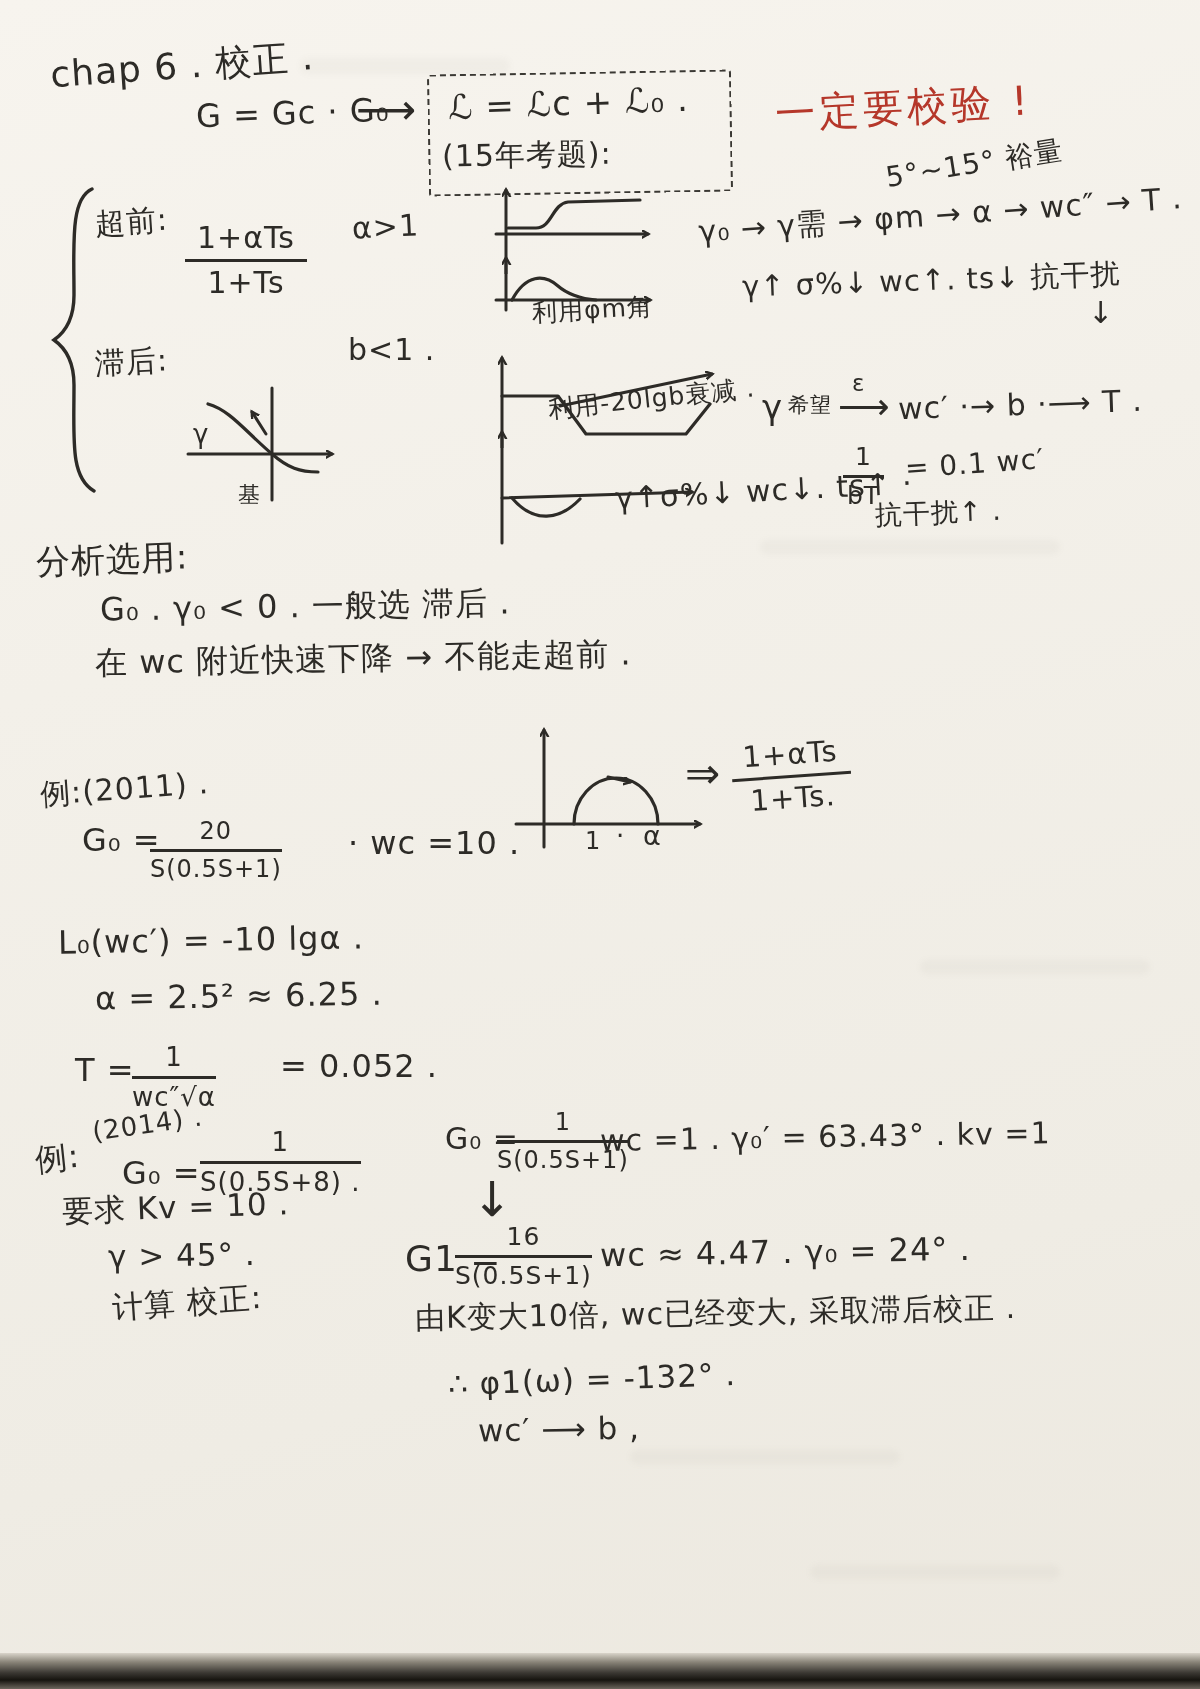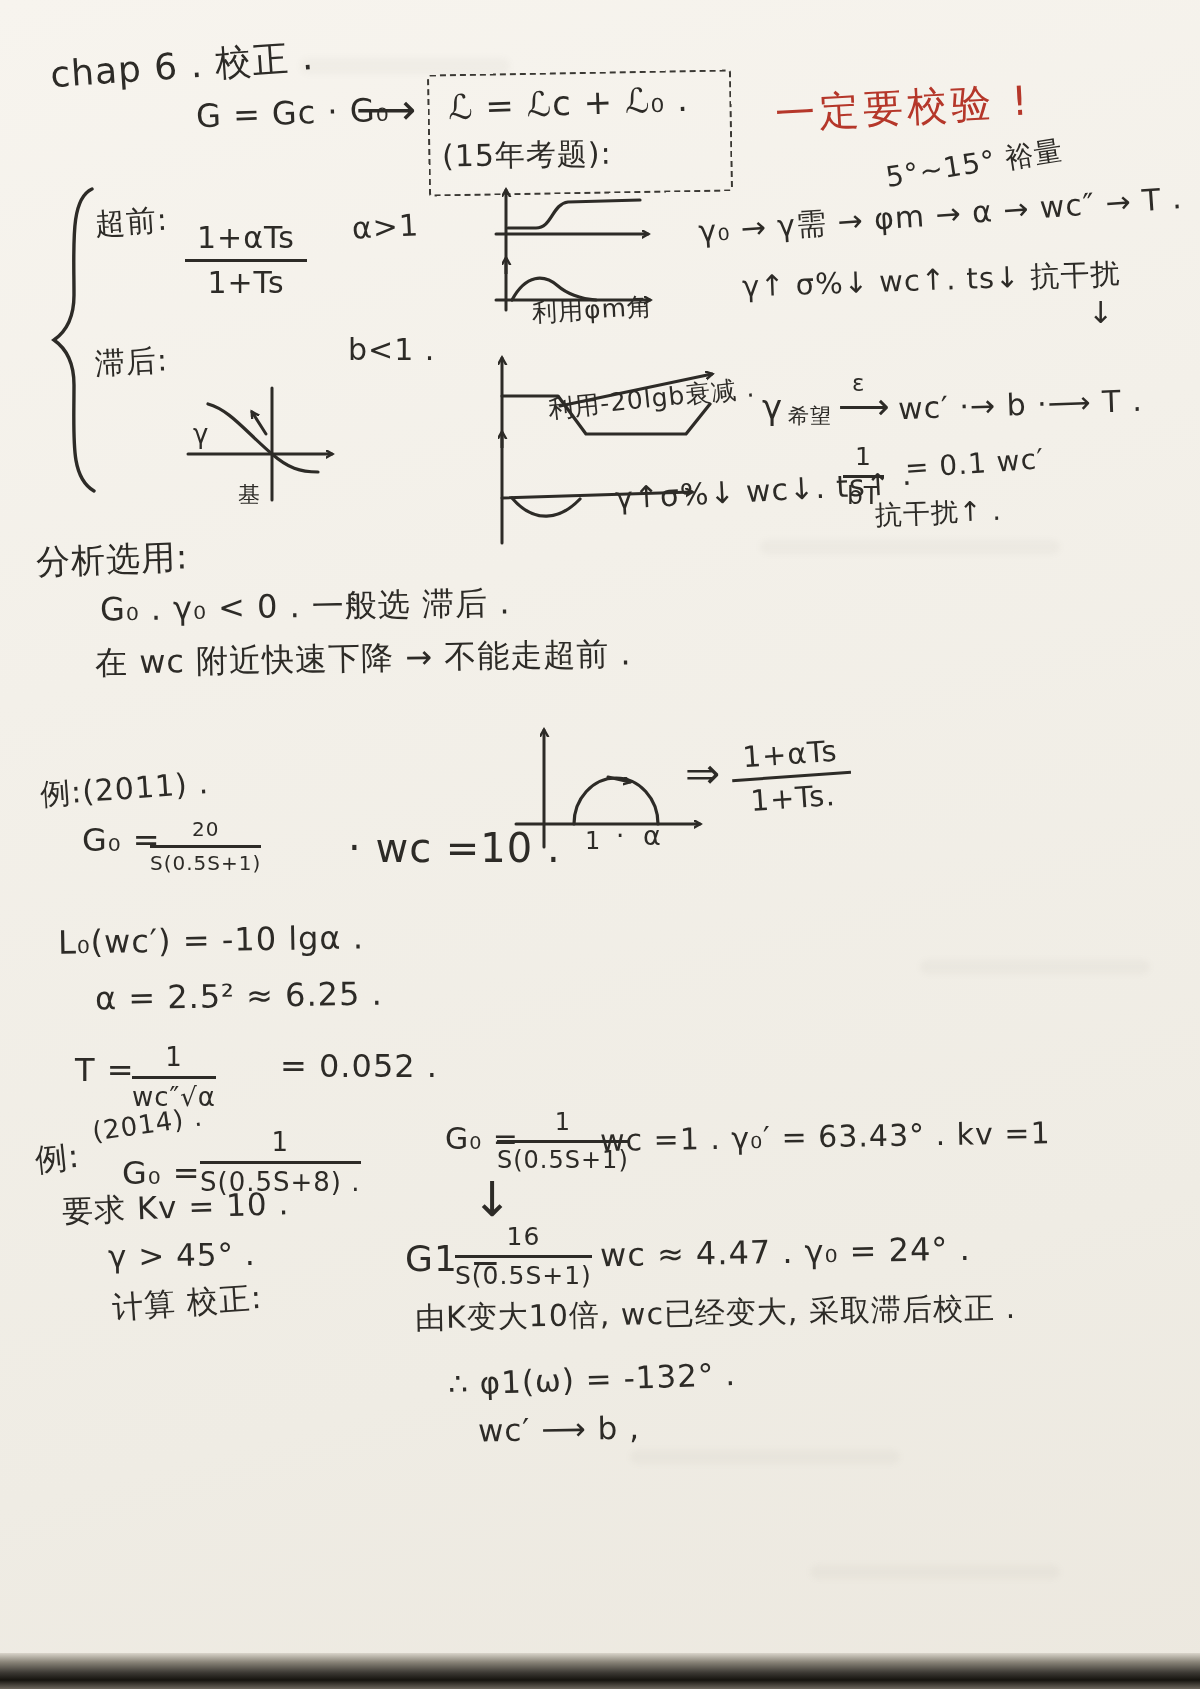--- a/index.html
+++ b/index.html
@@ -92,45 +92,45 @@
   <path d="M40,195 L40,10" fill="none" stroke="#2d2b27" stroke-width="3" stroke-linecap="round" marker-end="url(#ah)"></path>
   <path d="M40,100 L40,84" fill="none" stroke="#2d2b27" stroke-width="3" marker-end="url(#ah)"></path>
   <path d="M40,48 L96,48 L124,86 L224,86 L248,56" fill="none" stroke="#2d2b27" stroke-width="3.2" stroke-linecap="round" stroke-linejoin="round"></path>
   <path d="M98,58 L250,26" fill="none" stroke="#2d2b27" stroke-width="3" stroke-linecap="round" marker-end="url(#ah)"></path>
   <path d="M40,150 L230,144" fill="none" stroke="#2d2b27" stroke-width="3" stroke-linecap="round" marker-end="url(#ah)"></path>
   <path d="M50,150 C72,176 98,172 118,151" fill="none" stroke="#2d2b27" stroke-width="3.2" stroke-linecap="round"></path>
 </svg>
 <div class="hw" style="left:548px;top:385px;font-size:25px;transform:rotate(-6deg)">利用-20lgb衰减 .</div>
 
 <div class="hw" style="left:762px;top:388px;font-size:34px">γ</div>
-<div class="hw" style="left:788px;top:404px;font-size:21px">希望</div>
+<div class="hw" style="left:788px;top:393px;font-size:21px">希望</div>
 <div class="hw" style="left:852px;top:370px;font-size:23px">ε</div>
 <div class="hw" style="left:838px;top:386px;font-size:36px">⟶</div>
 <div class="hw" style="left:898px;top:388px;font-size:30px;transform:rotate(-2deg)">wc′ ·→ b ·⟶ T .</div>
 
 <div class="frac" style="left:843px;top:440px;font-size:25px">
   <span class="num">1</span>
   <span class="den">bT</span>
 </div>
 <div class="hw" style="left:905px;top:448px;font-size:28px;transform:rotate(-4deg)">= 0.1 wc′</div>
 
 <div class="hw" style="left:615px;top:474px;font-size:30px;transform:rotate(-3deg)">γ↑σ%↓ wc↓. ts↑ ·</div>
 <div class="hw" style="left:875px;top:497px;font-size:27px;transform:rotate(-2deg)">抗干扰↑ .</div>
 
 <div class="hw" style="left:36px;top:540px;font-size:34px;transform:rotate(-2deg)">分析选用:</div>
 <div class="hw" style="left:100px;top:588px;font-size:32px;transform:rotate(-1deg)">G₀ . γ₀ &lt; 0 . 一般选 滞后 .</div>
 <div class="hw" style="left:95px;top:640px;font-size:32px;transform:rotate(-1deg)">在 wc 附近快速下降 → 不能走超前 .</div>
 
 <div class="hw" style="left:40px;top:772px;font-size:30px;transform:rotate(-4deg)">例:(2011) .</div>
 <div class="hw" style="left:82px;top:822px;font-size:32px">G₀ =</div>
-<div class="frac" style="left:150px;top:815px;font-size:20px">
+<div class="frac" style="left:150px;top:815px;font-size:24px">
   <span class="num">20</span>
   <span class="den">S(0.5S+1)</span>
 </div>
-<div class="hw" style="left:348px;top:825px;font-size:40px">· wc =10 .</div>
+<div class="hw" style="left:348px;top:825px;font-size:32px">· wc =10 .</div>
 
 <svg class="sk" style="left:512px;top:722px" width="200" height="135" viewBox="0 0 200 135">
   <path d="M32,125 L32,8" fill="none" stroke="#2d2b27" stroke-width="3" stroke-linecap="round" marker-end="url(#ah)"></path>
   <path d="M4,102 L188,102" fill="none" stroke="#2d2b27" stroke-width="3" stroke-linecap="round" marker-end="url(#ah)"></path>
   <path d="M62,102 A42,46 0 0 1 146,102" fill="none" stroke="#2d2b27" stroke-width="3.2" stroke-linecap="round"></path>
   <path d="M96,55 L118,60" fill="none" stroke="#2d2b27" stroke-width="3" stroke-linecap="round" marker-end="url(#ah)"></path>
 </svg>
 <div class="hw" style="left:585px;top:828px;font-size:24px">1</div>
 <div class="hw" style="left:616px;top:822px;font-size:26px">·</div>
 <div class="hw" style="left:643px;top:820px;font-size:27px">α</div>

